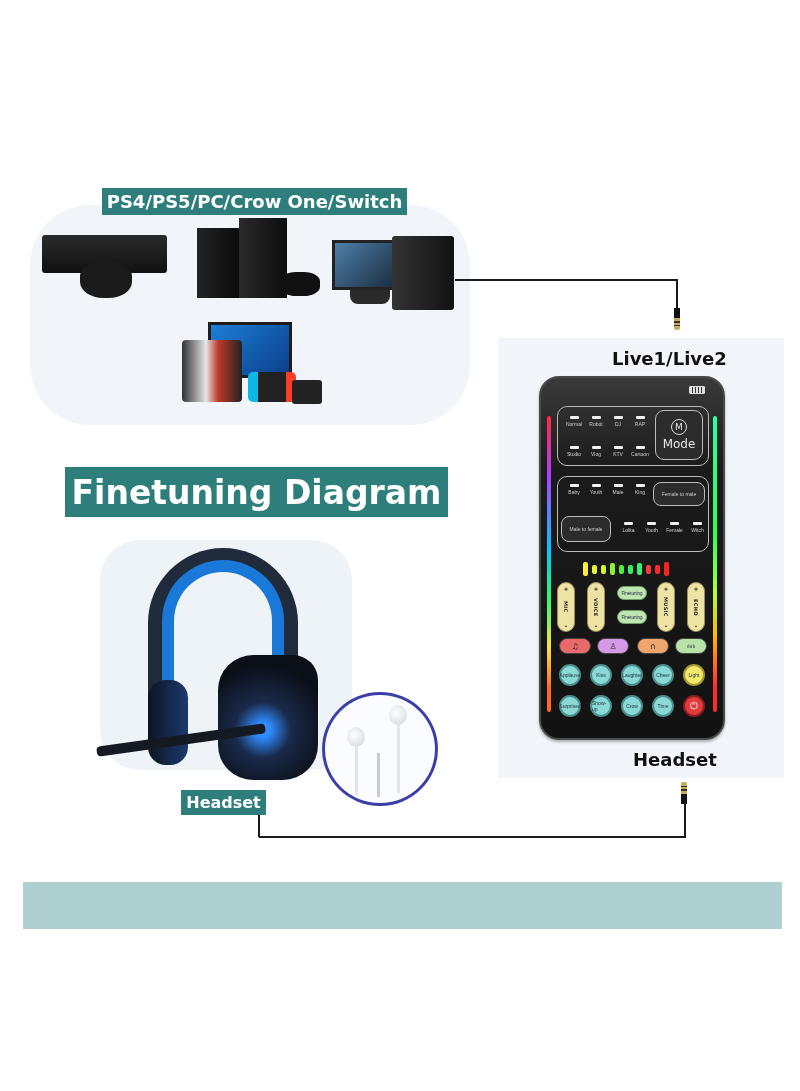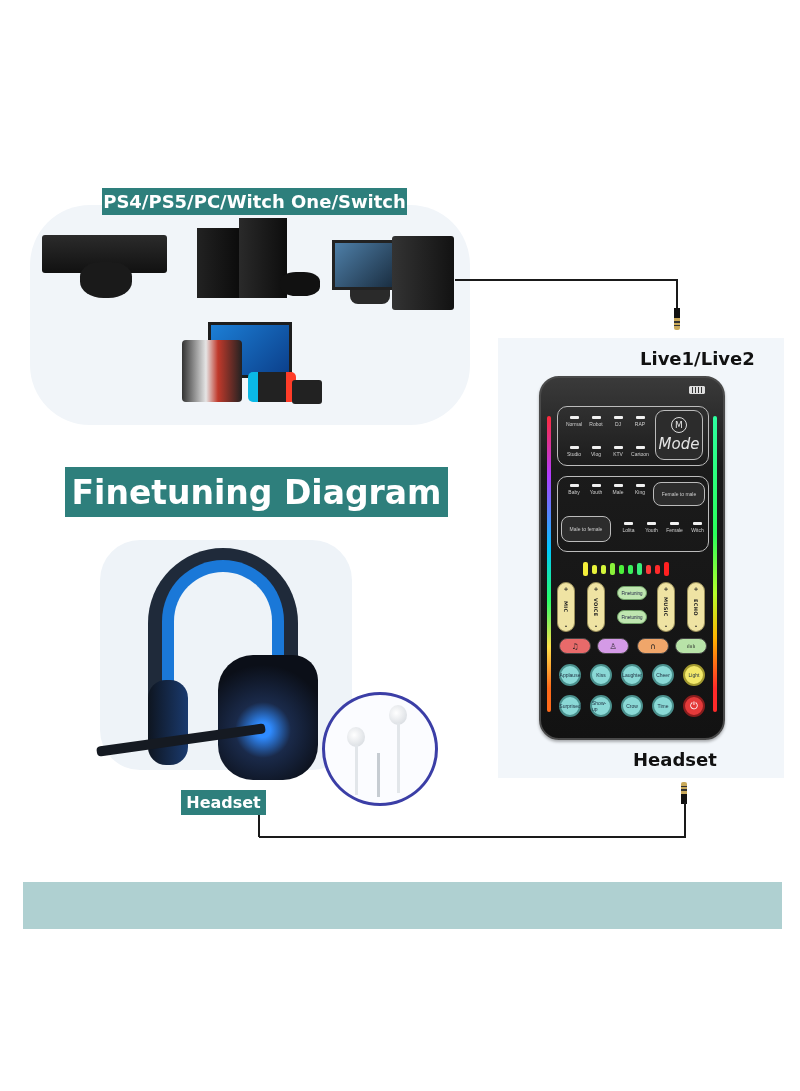--- a/index.html
+++ b/index.html
@@ -32,21 +32,21 @@
   .phones { left: 182px; top: 340px; width: 60px; height: 62px; background: linear-gradient(90deg,#333,#e5e5e5 40%,#c0392b 60%,#222); border-radius: 4px; }
   .switch { left: 248px; top: 372px; width: 48px; height: 30px; background: linear-gradient(90deg,#0ab9e6 20%,#222 20% 80%,#ff3c28 80%); border-radius: 5px; }
   .ds { left: 292px; top: 380px; width: 30px; height: 24px; background: #222; border-radius: 3px; }
 
   
   .cable { position: absolute; background: #1a1a1a; }
   .jack { position: absolute; width: 6px; height: 22px; background: linear-gradient(#111 0 45%, #c9a95a 45% 60%, #333 60% 66%, #c9a95a 66% 78%, #333 78% 84%, #c9a95a 84%); border-radius: 0 0 2px 2px; }
 
   
   .panel-changer { position: absolute; left: 498px; top: 338px; width: 286px; height: 440px; background: #f2f6fa; }
-  .txt-live { position: absolute; left: 640px; top: 348px; font-size: 18px; font-weight: bold; color: #111; }
+  .txt-live { position: absolute; left: 612px; top: 348px; font-size: 18px; font-weight: bold; color: #111; }
   .txt-headset-r { position: absolute; left: 633px; top: 749px; font-size: 18px; font-weight: bold; color: #111; }
 
   .changer {
     position: absolute; left: 539px; top: 376px; width: 186px; height: 364px;
     background: linear-gradient(#3a3a3a, #1b1b1b 25%, #121212);
     border-radius: 20px; border: 2px solid #4a4a4a; box-shadow: 0 2px 3px rgba(0,0,0,.3);
   }
   .rgb-l { position: absolute; left: 6px; top: 38px; width: 4px; height: 296px; border-radius: 2px;
     background: linear-gradient(#ff2a3a, #b23cff 20%, #00c8ff 45%, #28ff6a 62%, #ffe14a 78%, #ff6a1a 92%); }
   .rgb-r { position: absolute; right: 6px; top: 38px; width: 4px; height: 296px; border-radius: 2px;
@@ -63,21 +63,21 @@
   .led { width: 9px; height: 3px; background: #f0f0f0; border-radius: 1px; margin-bottom: 2px; }
   .cell span { font-size: 5px; color: #cfcfcf; white-space: nowrap; font-family: "Liberation Sans", sans-serif; }
   .g1 { left: 22px; top: 38px; }
   .g2 { left: 22px; top: 68px; }
   .g3 { left: 22px; top: 106px; }
   .g4 { left: 76px; top: 144px; grid-template-columns: repeat(4, 23px); }
 
   .mode-btn { position: absolute; left: 114px; top: 32px; width: 48px; height: 50px; background: #2c2c2c; border: 1.5px solid #bbb; border-radius: 9px;
     display: flex; flex-direction: column; align-items: center; justify-content: center; color: #e5e5e5; }
   .mode-btn .m { width: 16px; height: 16px; border: 1px solid #ddd; border-radius: 50%; font-size: 9px; display: flex; align-items: center; justify-content: center; margin-bottom: 2px; }
-  .mode-btn .lbl { font-size: 15px; font-style: italic; }
+  .mode-btn .lbl { font-size: 12px; }
   .rect-btn { position: absolute; background: #2c2c2c; border: 1.5px solid #bbb; border-radius: 8px; color: #ccc; font-size: 5px;
     display: flex; align-items: center; justify-content: center; font-family: "Liberation Sans", sans-serif; }
   .ftm { left: 112px; top: 104px; width: 52px; height: 24px; }
   .mtf { left: 20px; top: 138px; width: 50px; height: 26px; }
 
   .meter { position: absolute; left: 42px; top: 184px; display: flex; gap: 4px; align-items: center; }
   .meter i { display: block; width: 5px; border-radius: 2px; }
 
   .slider { position: absolute; top: 204px; width: 18px; height: 50px; background: #efe3a3; border: 1.5px solid #9a8f5a; border-radius: 9px;
     display: flex; flex-direction: column; align-items: center; justify-content: space-between; padding: 2px 0; font-size: 6px; font-weight: bold; color: #222; }
@@ -121,21 +121,21 @@
 <div class="dev ps-1"></div>
 <div class="dev ps-2"></div>
 <div class="dev ps-ctrl"></div>
 <div class="dev pc-monitor"></div>
 <div class="dev pc-stand"></div>
 <div class="dev pc-tower"></div>
 <div class="dev tablet"></div>
 <div class="dev phones"></div>
 <div class="dev switch"></div>
 <div class="dev ds"></div>
-<div class="teal-label lbl-devices">PS4/PS5/PC/Witch One/Switch</div>
+<div class="teal-label lbl-devices">PS4/PS5/PC/Crow One/Switch</div>
 
 <div class="cable" style="left:455px; top:279px; width:222px; height:2px;"></div>
 <div class="cable" style="left:676px; top:279px; width:2px; height:30px;"></div>
 <div class="jack" style="left:674px; top:308px;"></div>
 
 <div class="teal-label lbl-title">Finetuning Diagram</div>
 
 <div class="panel-changer"></div>
 <div class="txt-live">Live1/Live2</div>
 

